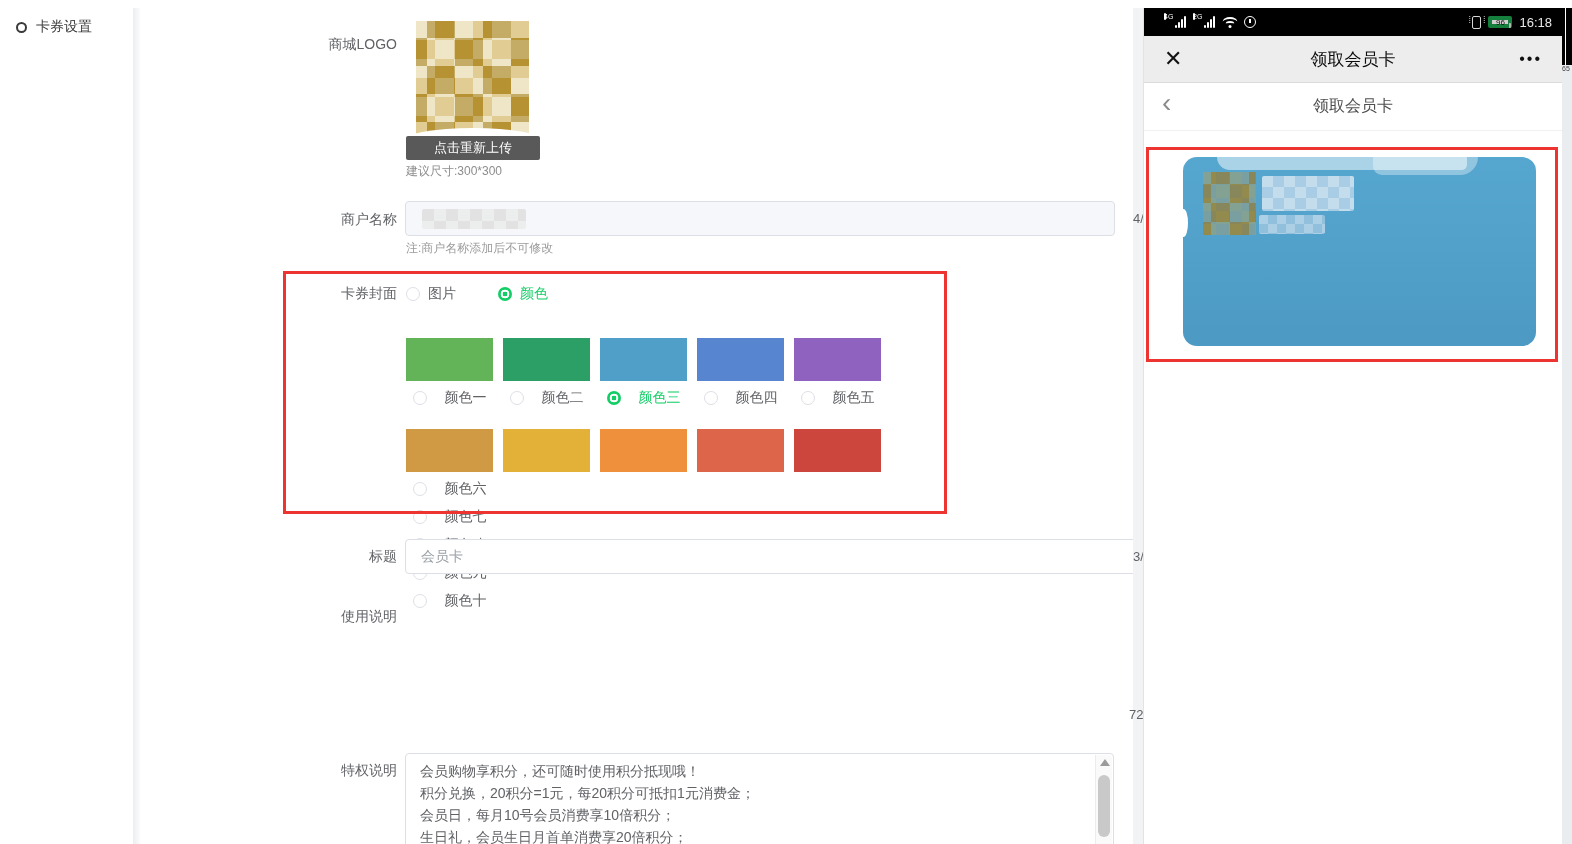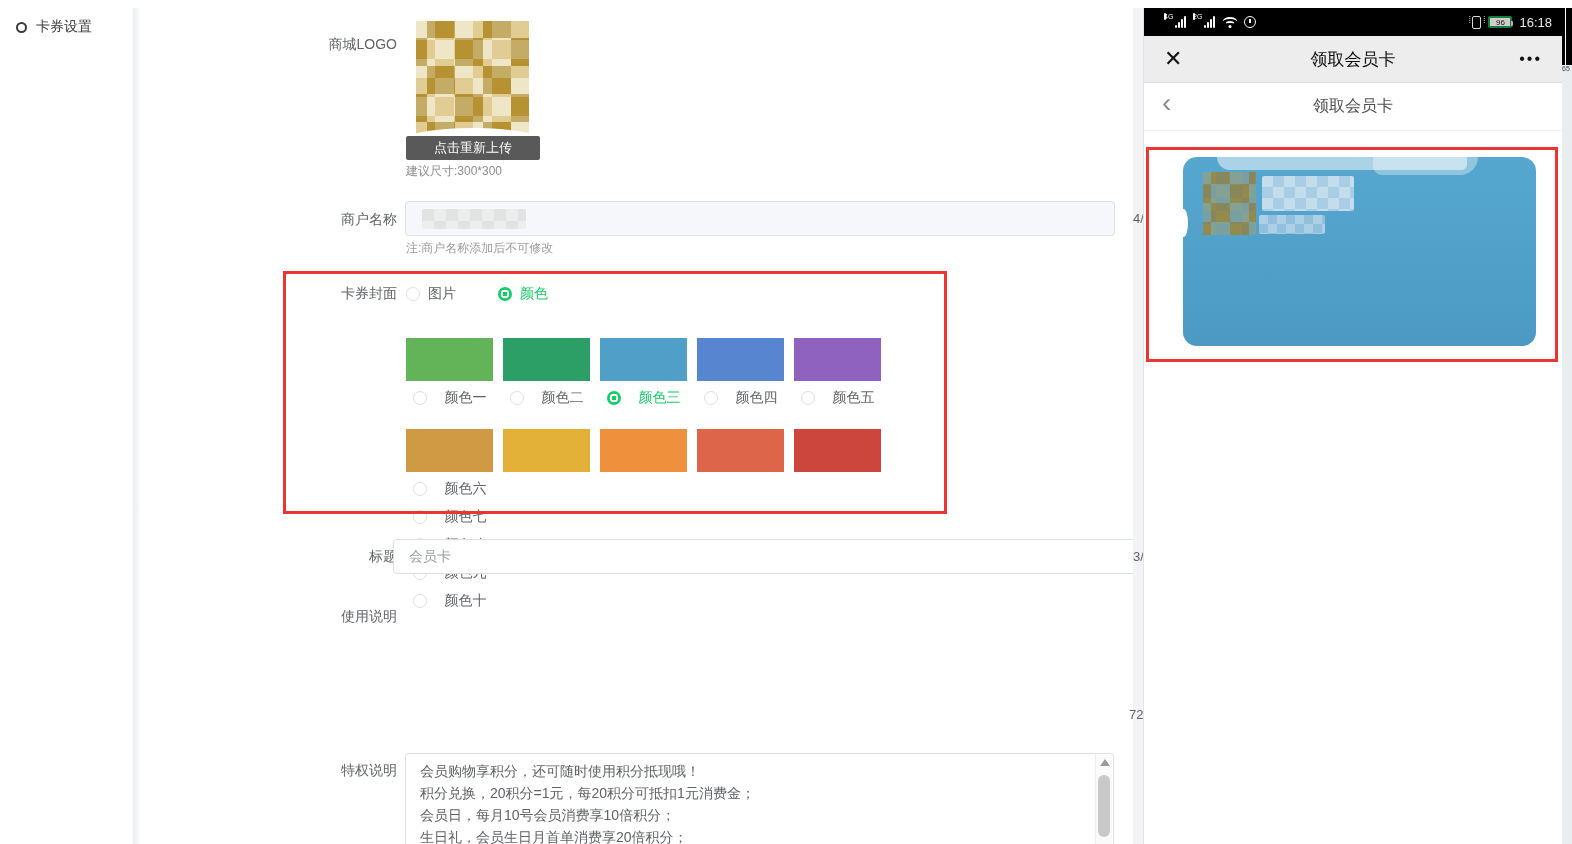--- a/index.html
+++ b/index.html
@@ -79,21 +79,21 @@
   .wifi{position:relative;width:15px;height:11px;}
   .wifi span{position:absolute;left:50%;transform:translateX(-50%);border:solid #fff;border-width:2px 0 0 0;border-radius:50%;}
   .wifi .a1{width:15px;height:10px;top:0;}
   .wifi .a2{width:9px;height:6px;top:4px;}
   .wifi .dot{width:3px;height:3px;background:#fff;border:none;border-radius:50%;top:8px;}
   .clockic{position:relative;width:12px;height:12px;border:1.5px solid #fff;border-radius:50%;}
   .clockic::after{content:"";position:absolute;left:4px;top:1.5px;width:1.5px;height:4px;background:#fff;}
   .vib{position:relative;width:9px;height:13px;border:1.5px solid #d6d6d6;border-radius:2px;}
   .vib::before,.vib::after{content:"⁞";position:absolute;top:-2px;color:#d6d6d6;font-size:9px;}
   .vib::before{left:-5px;} .vib::after{right:-5px;}
-  .batt{width:24px;height:12px;border:2px solid #15803d;border-radius:2px;background:#cfcfcf;
+  .batt{width:24px;height:12px;border:4px solid #15803d;border-radius:2px;background:#cfcfcf;
         color:#111;font-size:8px;display:flex;align-items:center;justify-content:center;position:relative;}
   .batt::after{content:"";position:absolute;right:-3px;top:3px;width:2px;height:5px;background:#b5b5b5;border-radius:0 1px 1px 0;}
   .sb-time{font-size:13px;color:#e9e9e9;}
 
   .wxnav{position:absolute;left:0;top:28px;width:100%;height:47px;background:#ededed;border-bottom:1px solid #dcdcdc;
          display:flex;align-items:center;justify-content:space-between;padding:0 20px;}
   .wx-close{font-size:22px;color:#111;line-height:1;cursor:pointer;}
   .wx-title{position:absolute;left:0;right:0;text-align:center;font-size:17px;color:#0c0c0c;}
   .wx-more{font-size:16px;letter-spacing:2px;color:#111;cursor:pointer;z-index:1;}
 
@@ -218,21 +218,21 @@
           <span class="radio"></span>
           <span>颜色九</span>
         </div>
         <div class="label-cell">
           <span class="radio"></span>
           <span>颜色十</span>
         </div>
       </div>
 
     <div class="flabel" style="left:136px;top:540px;">标题</div>
-    <input class="tinput" style="left: 252px; top: 531px; width: 780px; height: 35px;" readonly="" value="会员卡">
+    <input class="tinput" style="left: 264px; top: 531px; width: 780px; height: 35px;" readonly="" value="会员卡">
 
     <div class="flabel" style="left:136px;top:600px;">使用说明</div>
 
     <div class="flabel" style="left:136px;top:754px;">特权说明</div>
     <div class="tarea" style="left:264px;top:745px;width:709px;height:99px;padding-right:30px;" id="priv-text">
       <div class="inner-scroll">
         <div class="sb-arrow"></div>
         <div class="sb-thumb"></div>
       </div>
     <div>会员购物享积分，还可随时使用积分抵现哦！</div>

